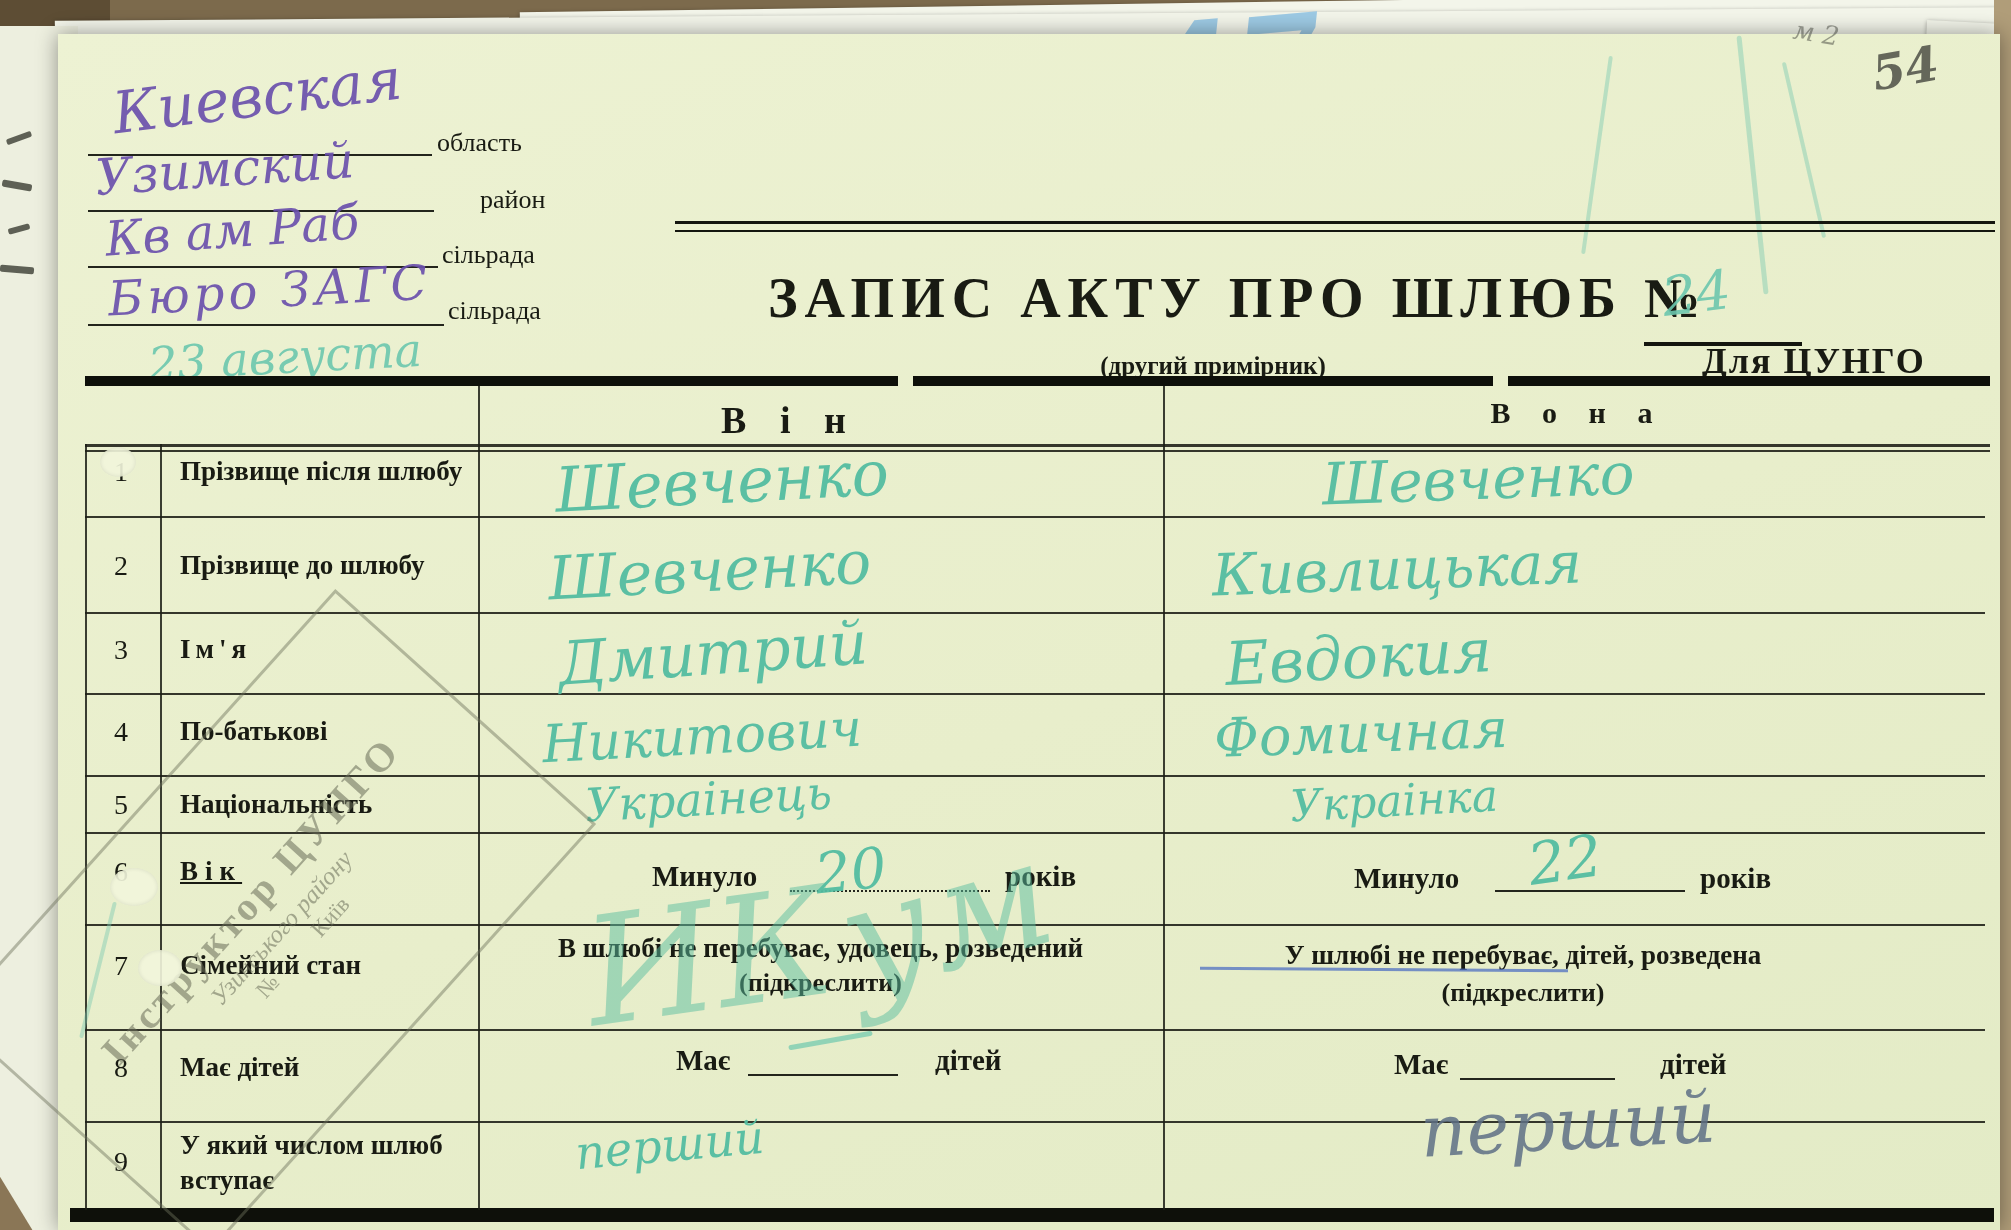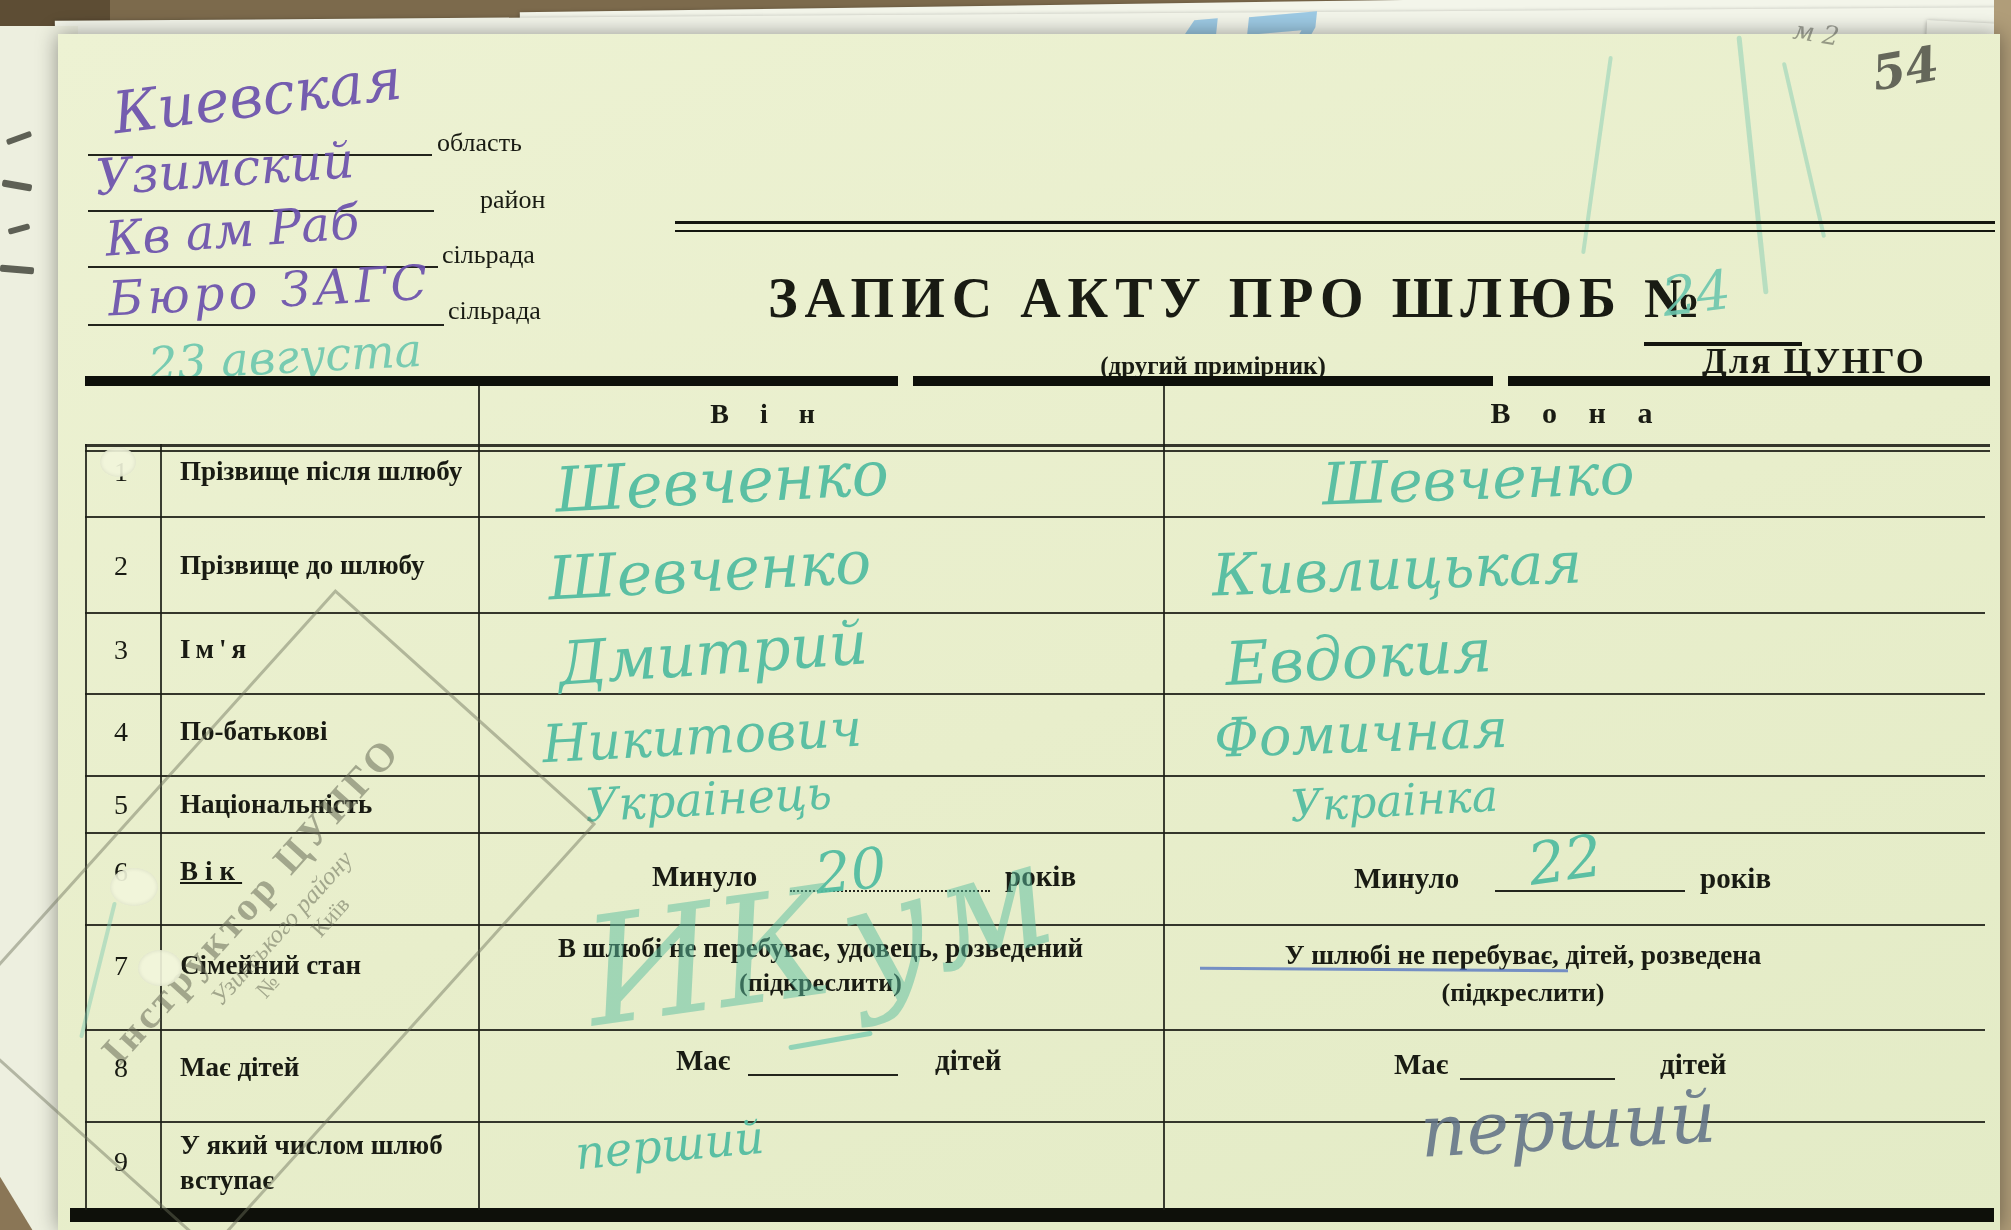--- a/index.html
+++ b/index.html
@@ -118,21 +118,21 @@
   <div class="abs hline" style="left:85px;top:832px;width:1900px;height:2px;"></div>
   <div class="abs hline" style="left:85px;top:924px;width:1900px;height:2px;"></div>
   <div class="abs hline" style="left:85px;top:1029px;width:1900px;height:2px;"></div>
   <div class="abs hline" style="left:85px;top:1121px;width:1900px;height:2px;"></div>
 
   <div class="abs vline" style="left:85px;top:444px;width:2px;height:766px;"></div>
   <div class="abs vline" style="left:160px;top:444px;width:2px;height:766px;"></div>
   <div class="abs vline" style="left:478px;top:386px;width:2px;height:824px;"></div>
   <div class="abs vline" style="left:1163px;top:386px;width:2px;height:824px;"></div>
 
-  <div class="abs printed b ctr" style="left:480px;top:398px;width:577px;font-size:28px;letter-spacing:12px;">В і н</div>
+  <div class="abs printed b ctr" style="left:480px;top:398px;width:577px;font-size:38px;letter-spacing:12px;padding-left:21px;">В і н</div>
   <div class="abs printed b ctr" style="left:1165px;top:396px;width:825px;font-size:30px;letter-spacing:12px;">В о н а</div>
 
   <div class="abs printed ctr" style="left:95px;top:456px;width:52px;font-size:28px;">1</div>
   <div class="abs printed ctr" style="left:95px;top:550px;width:52px;font-size:28px;">2</div>
   <div class="abs printed ctr" style="left:95px;top:634px;width:52px;font-size:28px;">3</div>
   <div class="abs printed ctr" style="left:95px;top:716px;width:52px;font-size:28px;">4</div>
   <div class="abs printed ctr" style="left:95px;top:789px;width:52px;font-size:28px;">5</div>
   <div class="abs printed ctr" style="left:95px;top:856px;width:52px;font-size:28px;">6</div>
   <div class="abs printed ctr" style="left:95px;top:950px;width:52px;font-size:28px;">7</div>
   <div class="abs printed ctr" style="left:95px;top:1052px;width:52px;font-size:28px;">8</div>

